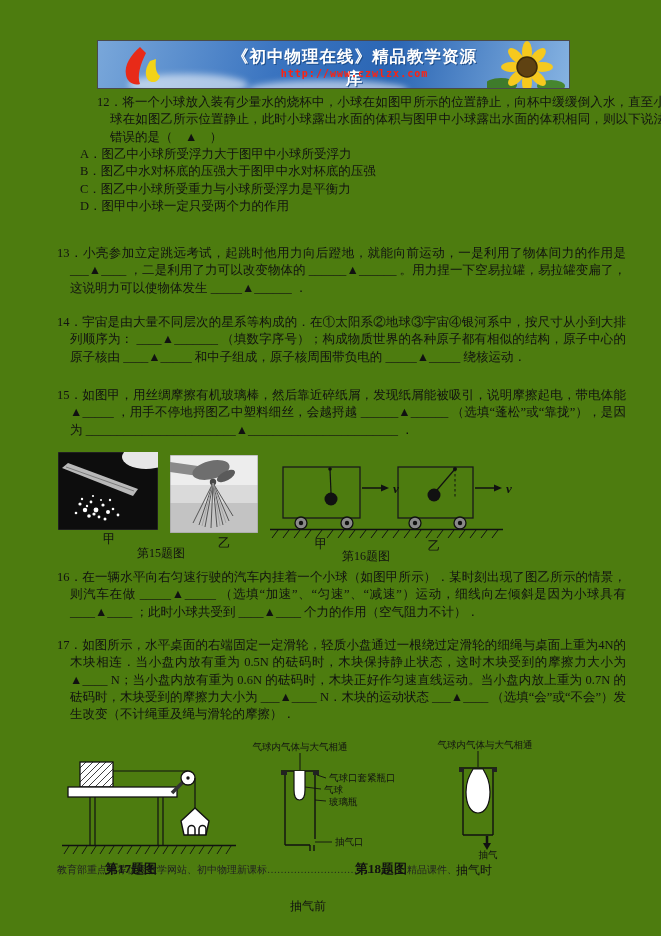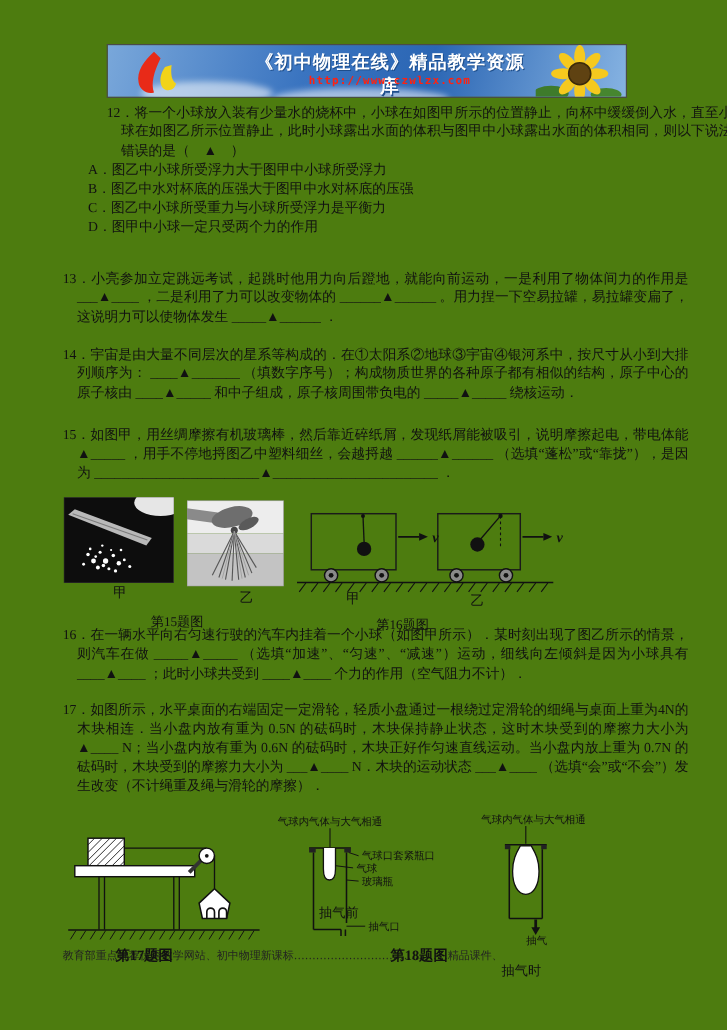--- a/index.html
+++ b/index.html
@@ -15,21 +15,21 @@
           text-shadow:1px 1px 0 #1d4d8a;}
   .banner-url{position:absolute;left:128px;right:86px;top:27px;text-align:center;
           font-family:"DejaVu Sans Mono","Liberation Mono",monospace;
           font-weight:bold;font-size:10px;letter-spacing:1px;color:#ff2210;}
   
   .para{position:absolute;left:57px;width:556px;font-size:12.5px;line-height:17.3px;text-align:justify;}
   .hang{padding-left:13px;text-indent:-13px;}
   .opts{position:absolute;left:80px;top:146px;width:520px;font-size:12.5px;line-height:17.3px;}
   .heading{position:absolute;left:57px;top:227px;font-size:13.5px;font-weight:bold;}
   .figlabel{position:absolute;font-size:12.5px;}
-  .figcap{position:absolute;font-size:12px;margin-top:12px;}
+  .figcap{position:absolute;font-size:12px;}
   .figcap-bold{position:absolute;font-size:13px;font-weight:bold;}
   .foot{position:absolute;left:57px;width:556px;font-size:10px;line-height:14px;color:#222;}
   svg{position:absolute;}
   svg text{font-family:"Liberation Serif","DejaVu Serif",serif;fill:#111;}
   .vlab{font-style:italic;font-weight:bold;font-size:13px;}
   .anno{font-size:9.5px;}
 </style>
 </head>
 <body>
 
@@ -214,17 +214,17 @@
     <rect x="64" y="32" width="5" height="4" fill="#222"></rect>
     <path d="M35,36 V99 M65,36 V99 M35,99 H65" fill="none" stroke="#111" stroke-width="1.4"></path>
     <path d="M45,33 C41,40 38,46 38,56 C38,69 43,77 50,77 C57,77 62,69 62,56 C62,46 59,40 55,33 Z" fill="#fff" stroke="#111" stroke-width="1.2"></path>
     <line x1="59" y1="100" x2="59" y2="108" stroke="#111" stroke-width="2.5"></line>
     <polygon points="55,107 63,107 59,114" fill="#111"></polygon>
     <text x="60" y="122" class="anno" text-anchor="middle">抽气</text>
   </svg>
 
   <div class="foot" style="top:863px;">教育部重点推荐优秀教学网站、初中物理新课标……………………………………精品课件、</div>
   <div class="figcap-bold" style="left:105px;top:860px;">第17题图</div>
-  <div class="figcap" style="left:290px;top:810px;">抽气前</div>
+  <div class="figcap" style="left:290px;top:898px;">抽气前</div>
   <div class="figcap-bold" style="left:355px;top:860px;">第18题图</div>
   <div class="figcap" style="left:456px;top:862px;">抽气时</div>
 
 </div>
 
 </body></html>

